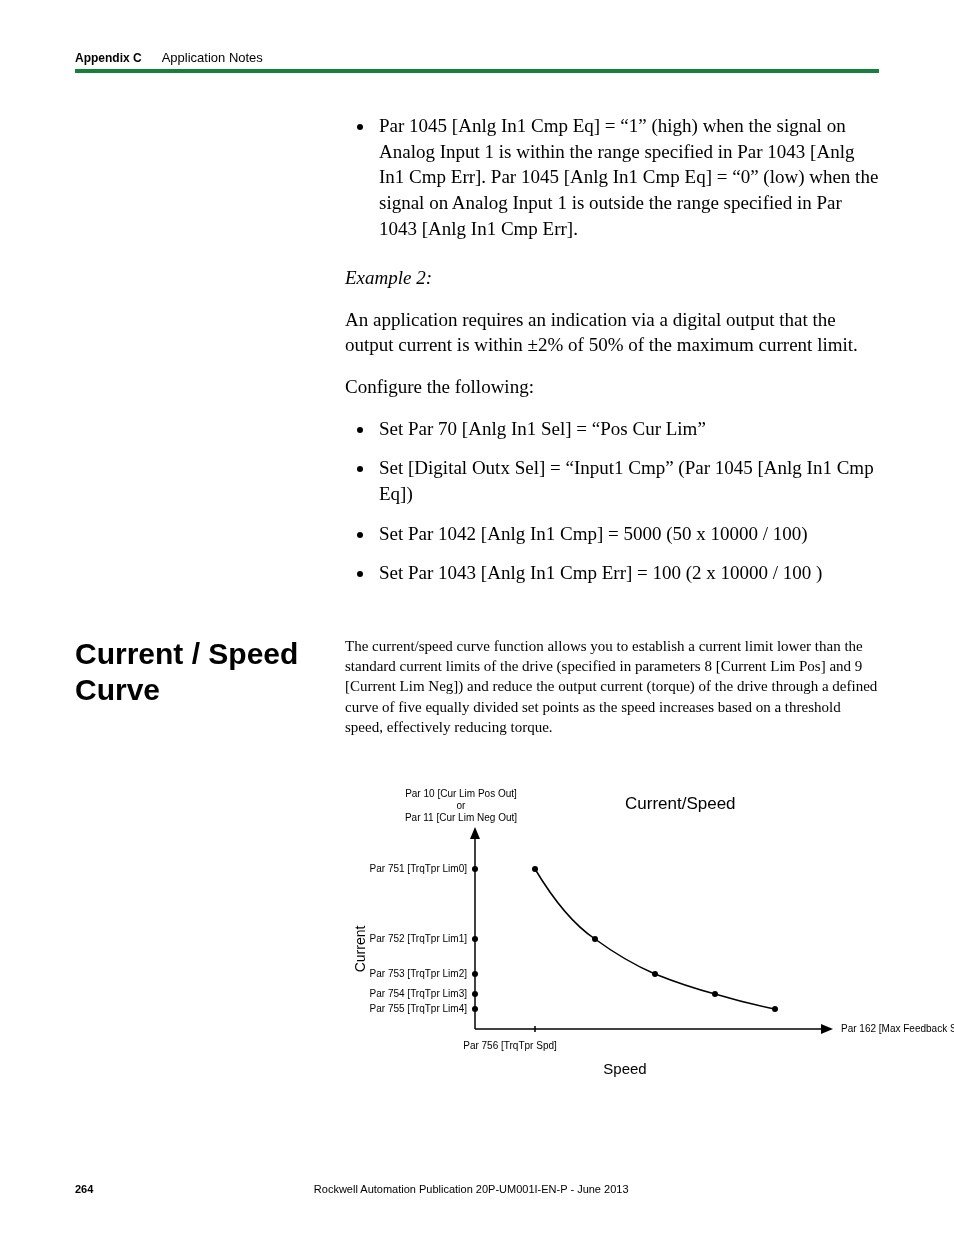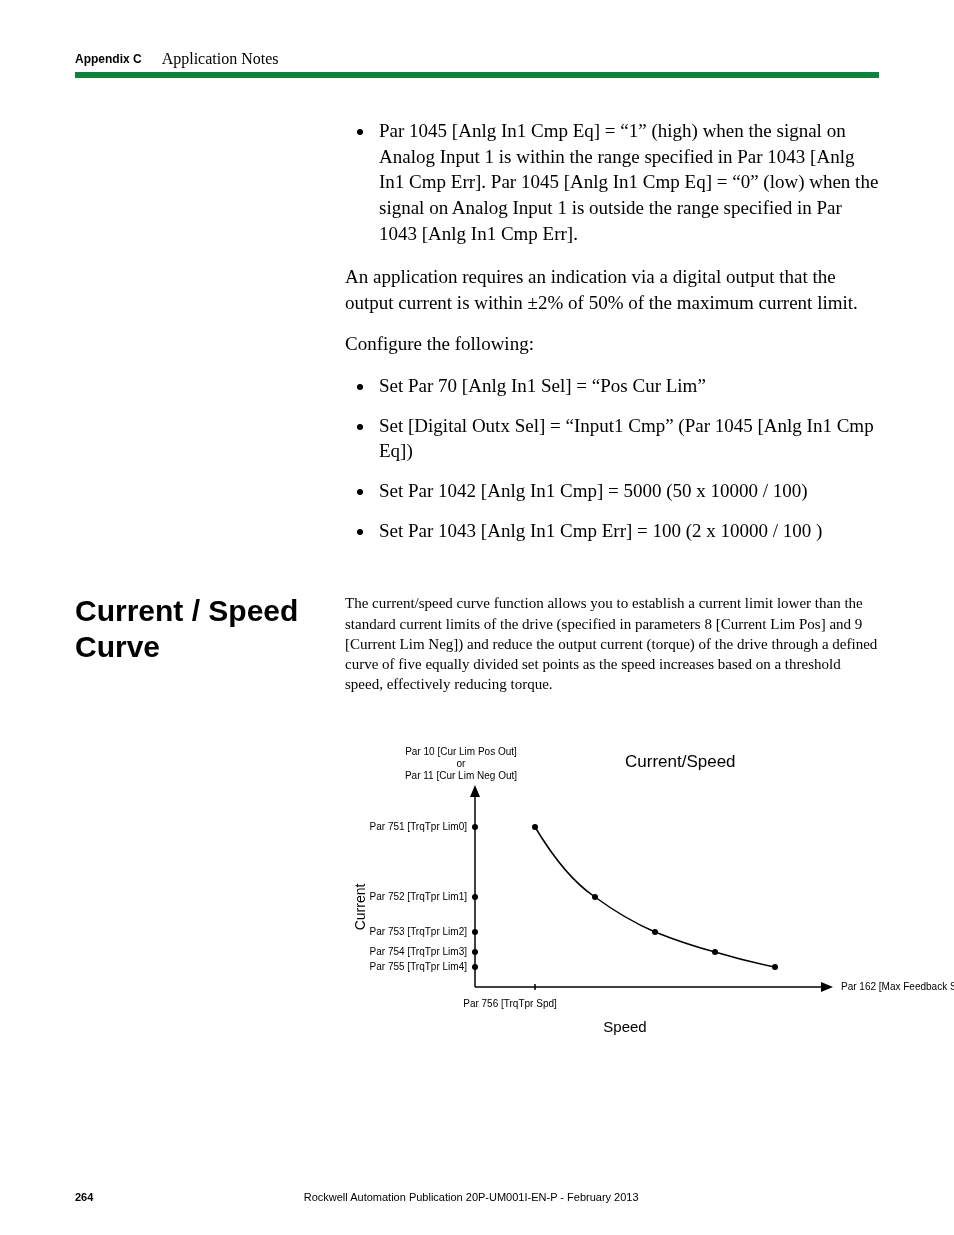--- a/index.html
+++ b/index.html
@@ -8,34 +8,34 @@
     height: 1235px;
     margin: 0;
     font-family: Georgia, 'Times New Roman', serif;
     color: #000;
     position: relative;
     box-sizing: border-box;
     padding: 50px 75px 40px 75px;
   }
   .header {
     display: flex;
-    align-items: center;
+    align-items: flex-end;
     gap: 20px;
-    border-bottom: 6px solid #15803d;
+    border-bottom: 4px solid #15803d;
     padding-bottom: 4px;
     margin-bottom: 40px;
   }
   .header .appendix {
     font-family: Arial, Helvetica, sans-serif;
     font-weight: bold;
     font-size: 12px;
   }
   .header .chapter {
-    font-family: Liberation Serif, serif;
-    font-size: 16px;
+    font-family: Liberation Sans, sans-serif;
+    font-size: 13px;
   }
   .content {
     margin-left: 270px;
     font-size: 19px;
     line-height: 1.35;
   }
   ul.body-list {
     list-style: disc;
     padding-left: 30px;
     margin: 0 0 18px 0;
@@ -68,21 +68,21 @@
     font-size: 15px;
     line-height: 1.35;
   }
   .chart-wrap {
     margin-top: 26px;
     margin-left: 270px;
     text-decoration: underline;
   }
   .footer {
     position: absolute;
-    bottom: 32px;
+    bottom: 40px;
     left: 75px;
     right: 75px;
     font-family: Arial, Helvetica, sans-serif;
     font-size: 11px;
     display: flex;
     justify-content: space-between;
   }
   .footer .pageno { font-weight: bold; }
   svg text { font-family: Arial, Helvetica, sans-serif; }
 </style>
@@ -92,20 +92,21 @@
 <div class="header">
   <span class="appendix">Appendix C</span>
   <span class="chapter">Application Notes</span>
 </div>
 
 <div class="content">
   <ul class="body-list">
     <li>Par 1045 [Anlg In1 Cmp Eq] = “1” (high) when the signal on Analog Input 1 is within the range specified in Par 1043 [Anlg In1 Cmp Err]. Par 1045 [Anlg In1 Cmp Eq] = “0” (low) when the signal on Analog Input 1 is outside the range specified in Par 1043 [Anlg In1 Cmp Err].</li>
   </ul>
 
+  <p class="example-label">Example 2:</p>
 
   <p class="para">An application requires an indication via a digital output that the output current is within ±2% of 50% of the maximum current limit.</p>
 
 
   <p class="para">Configure the following:</p>
 
   <ul class="body-list">
     <li>Set Par 70 [Anlg In1 Sel] = “Pos Cur Lim”</li>
     <li>Set [Digital Outx Sel] = “Input1 Cmp” (Par 1045 [Anlg In1 Cmp Eq])</li>
     <li>Set Par 1042 [Anlg In1 Cmp] = 5000 (50 x 10000 / 100)</li>
@@ -169,15 +170,15 @@
     <circle cx="190" cy="90" r="3" fill="#000"></circle>
     <circle cx="250" cy="160" r="3" fill="#000"></circle>
     <circle cx="310" cy="195" r="3" fill="#000"></circle>
     <circle cx="370" cy="215" r="3" fill="#000"></circle>
     <circle cx="430" cy="230" r="3" fill="#000"></circle>
   </svg>
 </div>
 
 <div class="footer">
   <span class="pageno">264</span>
-  <span>Rockwell Automation Publication 20P-UM001I-EN-P - February 2013</span>
+  <span>Rockwell Automation Publication 20P-UM001I-EN-P - June 2013</span>
   <span style="width:30px"></span>
 </div>
 
 </body></html>

